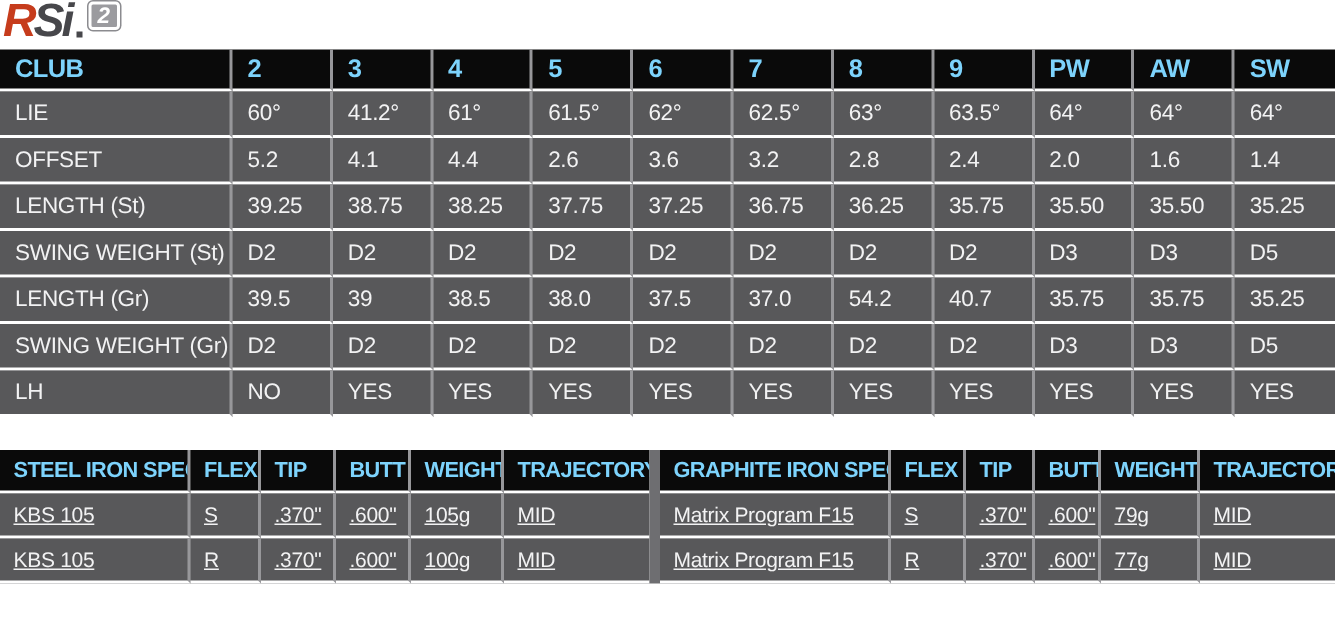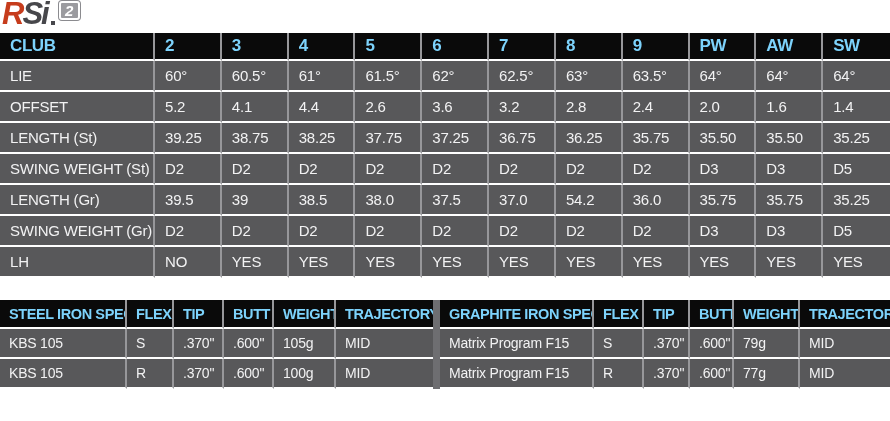--- a/index.html
+++ b/index.html
@@ -83,21 +83,21 @@
   .main-table thead th { font-size: 17px; height: 28px; padding: 0 0 0 10px; }
   .main-table tbody td { font-size: 15px; height: 31px; padding: 0 0 0 10px; }
 
   
   .bottom-section {
     margin-top: 22px;
     display: flex;
     align-items: stretch;
   }
   .mini-table thead th { font-size: 14.5px; height: 29px; padding: 0 0 0 9px; }
-  .mini-table tbody td { font-size: 14px;   height: 30px; padding: 0 0 0 9px; }
+  .mini-table tbody td { font-size: 14px;   height: 30px; padding: 0 0 0 9px; text-decoration: underline; }
   .steel-table    { width: 433px; }
   .graphite-table { width: 450px; }
   .table-divider  { width: 7px; background: #6e6e71; flex: 0 0 auto; }
 </style>
 </head>
 <body>
 
 <div class="page">
 
   <div class="logo-row">
@@ -134,21 +134,21 @@
           <th>9</th>
           <th>PW</th>
           <th>AW</th>
           <th>SW</th>
         </tr>
       </thead>
       <tbody>
         <tr>
           <td>LIE</td>
           <td>60°</td>
-          <td>60.5°</td>
+          <td>41.2°</td>
           <td>61°</td>
           <td>61.5°</td>
           <td>62°</td>
           <td>62.5°</td>
           <td>63°</td>
           <td>63.5°</td>
           <td>64°</td>
           <td>64°</td>
           <td>64°</td>
         </tr>
@@ -196,21 +196,21 @@
         </tr>
         <tr>
           <td>LENGTH (Gr)</td>
           <td>39.5</td>
           <td>39</td>
           <td>38.5</td>
           <td>38.0</td>
           <td>37.5</td>
           <td>37.0</td>
           <td>54.2</td>
-          <td>36.0</td>
+          <td>40.7</td>
           <td>35.75</td>
           <td>35.75</td>
           <td>35.25</td>
         </tr>
         <tr>
           <td>SWING WEIGHT (Gr)</td>
           <td>D2</td>
           <td>D2</td>
           <td>D2</td>
           <td>D2</td>

